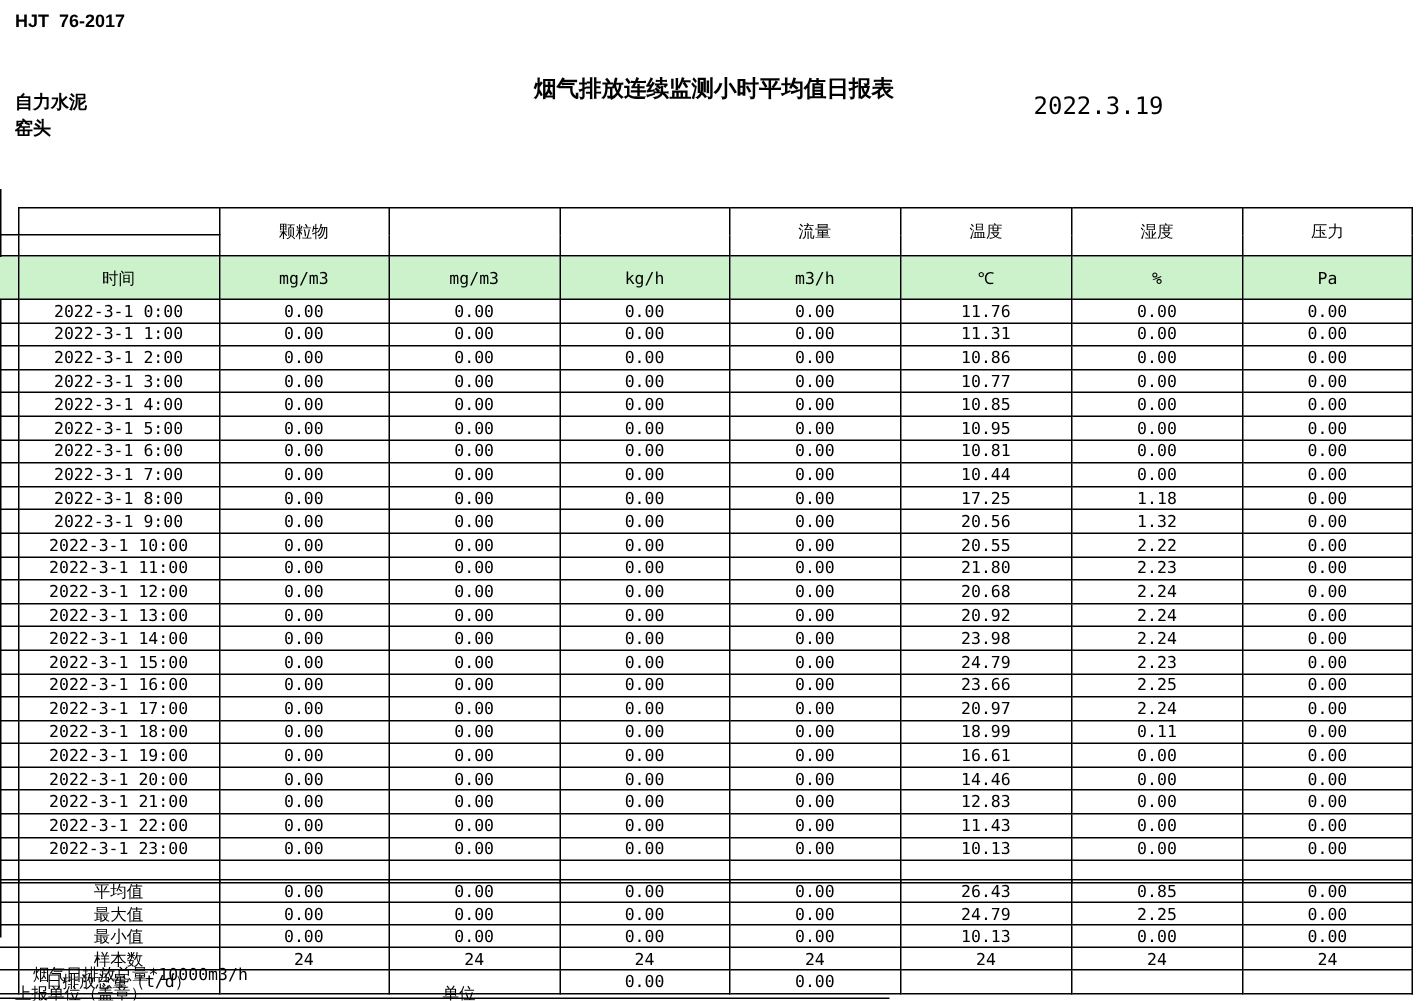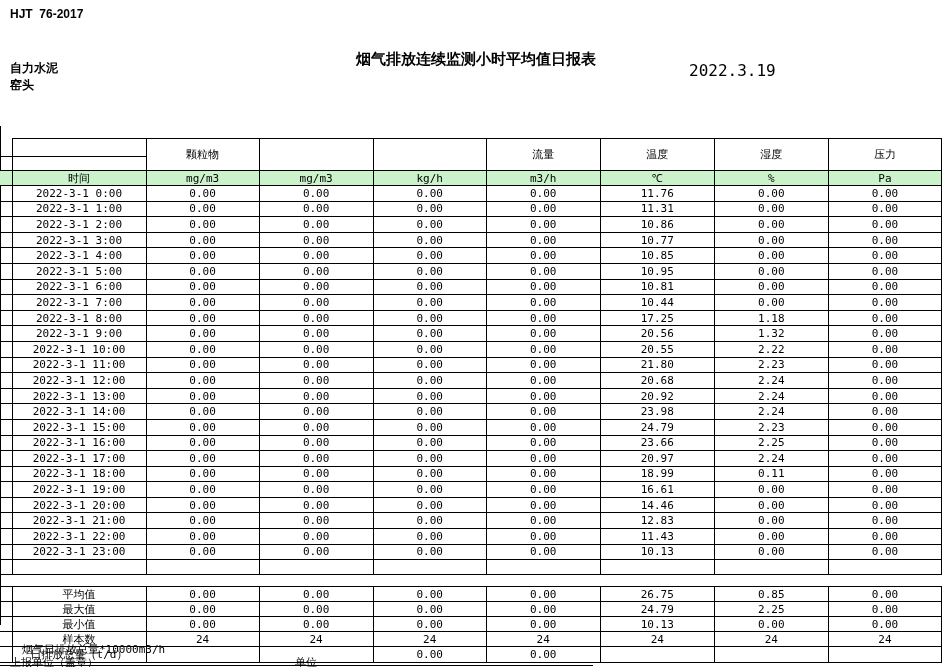--- a/index.html
+++ b/index.html
@@ -47,21 +47,21 @@
     border: 1px solid #000;
     padding: 0; margin: 0;
     font-size: 11px; line-height: 1;
     text-align: center; vertical-align: middle;
     white-space: nowrap; overflow: hidden;
   }
   td.strip { border-left: none; }
   td.noborder { border: none; }
   tr.hdr-a { height: 18px; }
   tr.hdr-b { height: 14px; }
-  tr.unit-row { height: 15px; }
+  tr.unit-row { height: 29px; }
   tr.hour-row { height: 15.6px; }
   tr.blank-row { height: 15px; }
   tr.sum-row { height: 15px; }
   tr.sum-row-last { height: 16px; }
   .green { background: var(--unit-green, #ccf2cc); }
   .left-edge-line {
     position: absolute; left: 0; top: 126px;
     width: 1px; height: 499px; background: #000;
   }
   .footer-note {
@@ -421,21 +421,21 @@
       <col style="width:113px">
   </colgroup>
   <tbody id="summary-rows">
       <tr class="sum-row">
         <td class="strip"></td>
         <td>平均值</td>
         <td>0.00</td>
         <td>0.00</td>
         <td>0.00</td>
         <td>0.00</td>
-        <td>26.75</td>
+        <td>26.43</td>
         <td>0.85</td>
         <td>0.00</td>
       </tr>
       <tr class="sum-row">
         <td class="strip"></td>
         <td>最大值</td>
         <td>0.00</td>
         <td>0.00</td>
         <td>0.00</td>
         <td>0.00</td>

